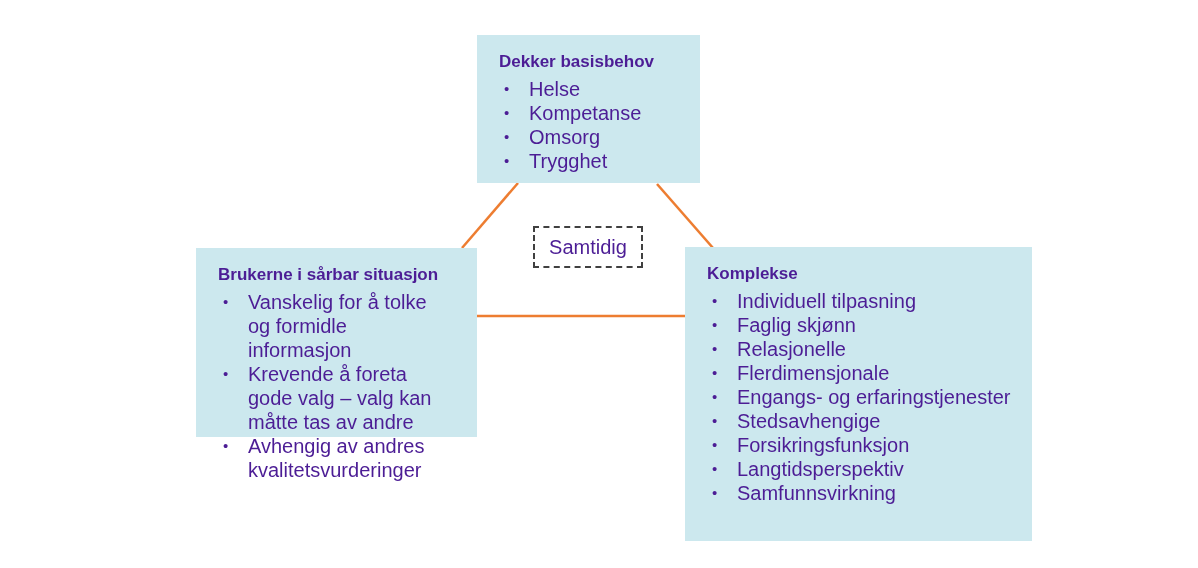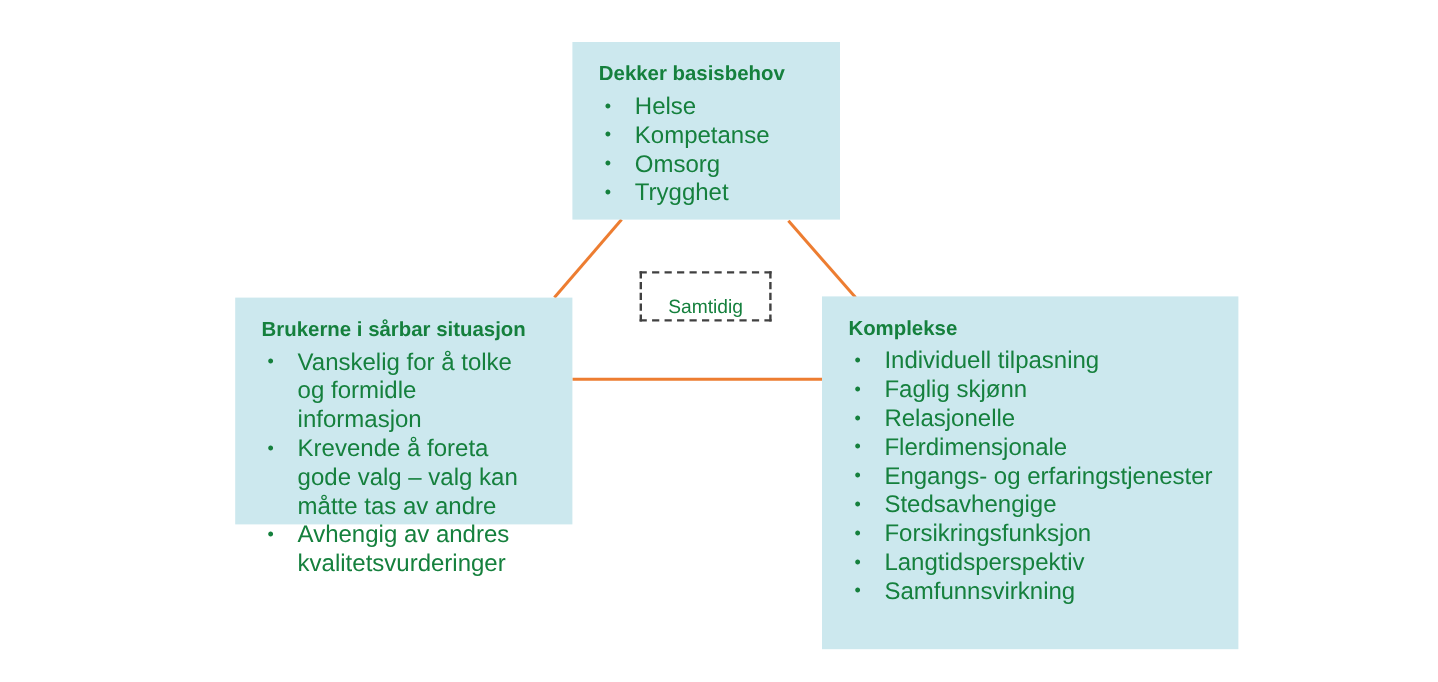--- a/index.html
+++ b/index.html
@@ -6,21 +6,21 @@
     margin: 0;
     padding: 0;
     background: #ffffff;
   }
   .canvas {
     position: relative;
     width: 1198px;
     height: 568px;
     background: #ffffff;
     font-family: "Liberation Sans", "DejaVu Sans", sans-serif;
-    color: #15803d;
+    color: #4c1d95;
     overflow: hidden;
   }
   .connectors {
     position: absolute;
     left: 0;
     top: 0;
     width: 1198px;
     height: 568px;
     pointer-events: none;
   }
@@ -61,23 +61,23 @@
   .center-box {
     position: absolute;
     left: 533px;
     top: 226px;
     width: 110px;
     height: 42px;
     box-sizing: border-box;
     border: 2px dashed #404040;
     background: #ffffff;
     display: flex;
-    align-items: flex-end;
+    align-items: center;
     justify-content: center;
-    font-size: 16px;
+    font-size: 20px;
   }
 </style>
 </head>
 <body>
 
 <div class="canvas">
 
   <svg class="connectors" viewBox="0 0 1198 568" xmlns="http://www.w3.org/2000/svg">
     <line x1="518" y1="183" x2="462" y2="248" stroke-width="2.5" stroke="#ed7d31"></line>
     <line x1="657" y1="184" x2="713" y2="248" stroke-width="2.5" stroke="#ed7d31"></line>

